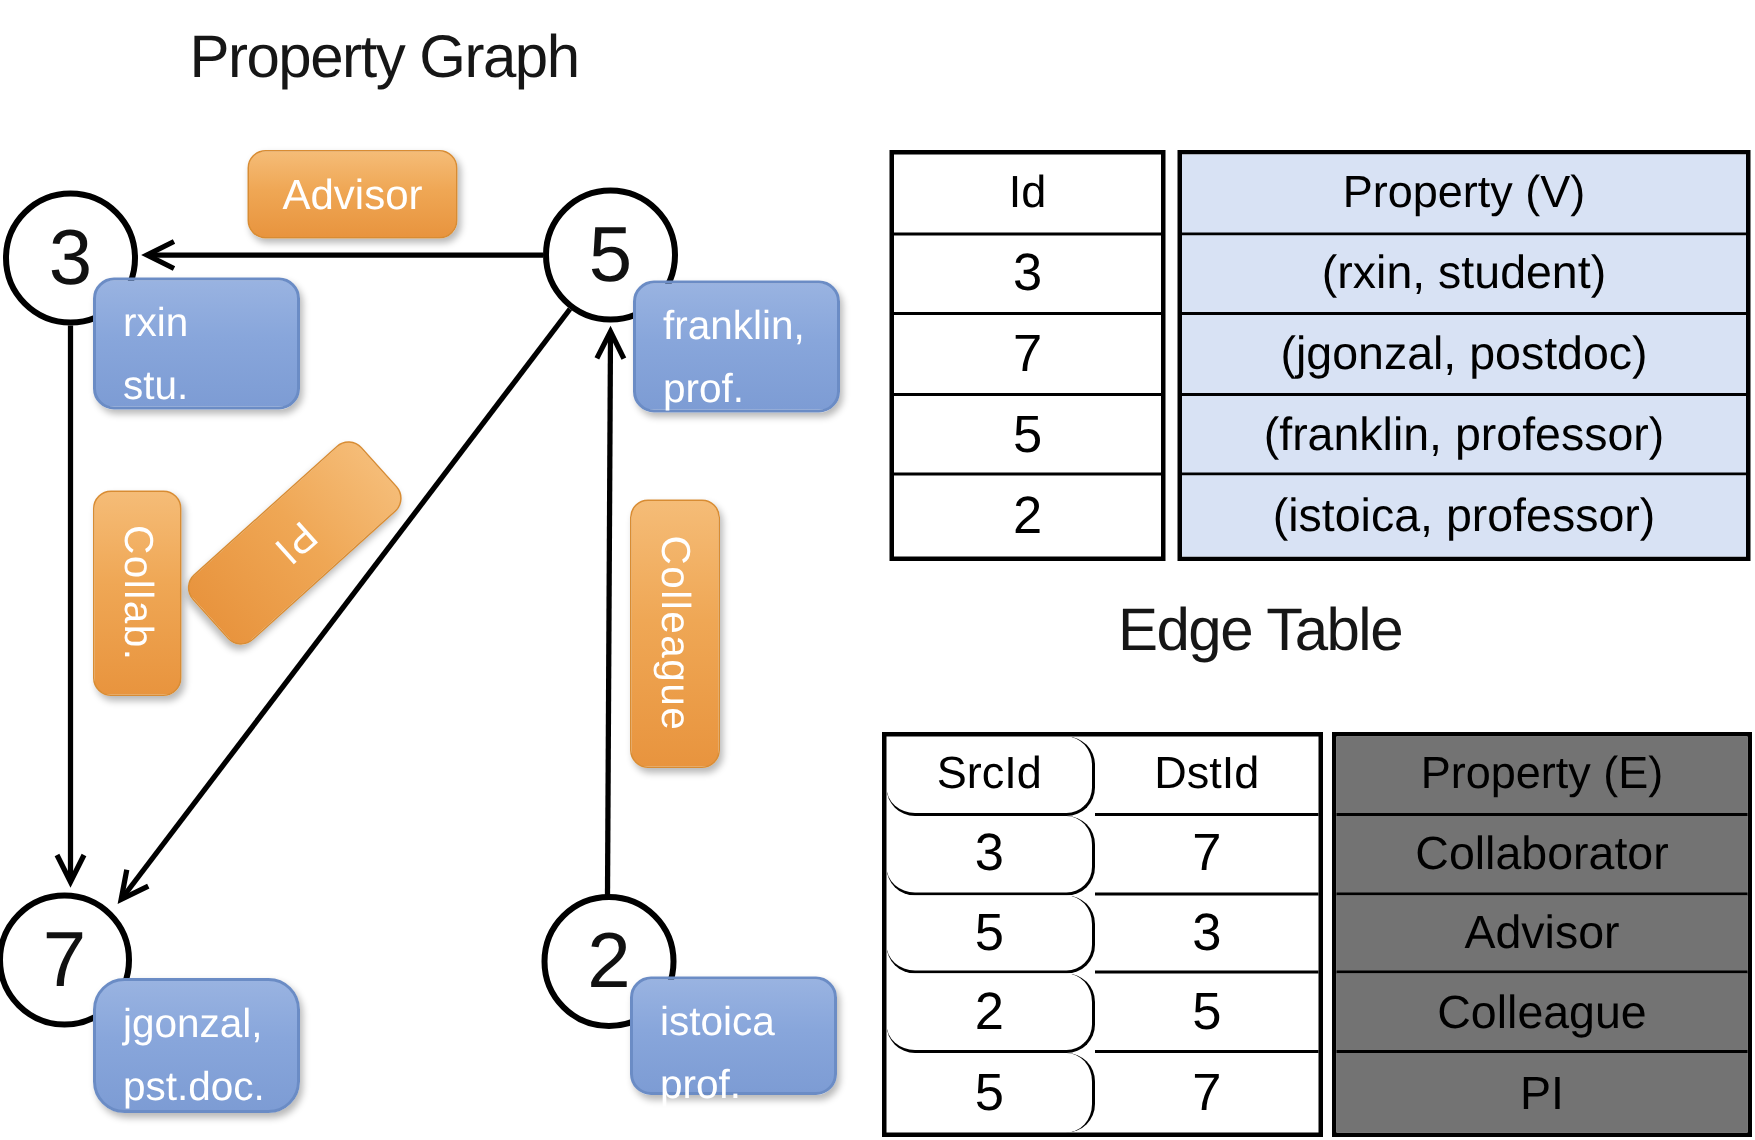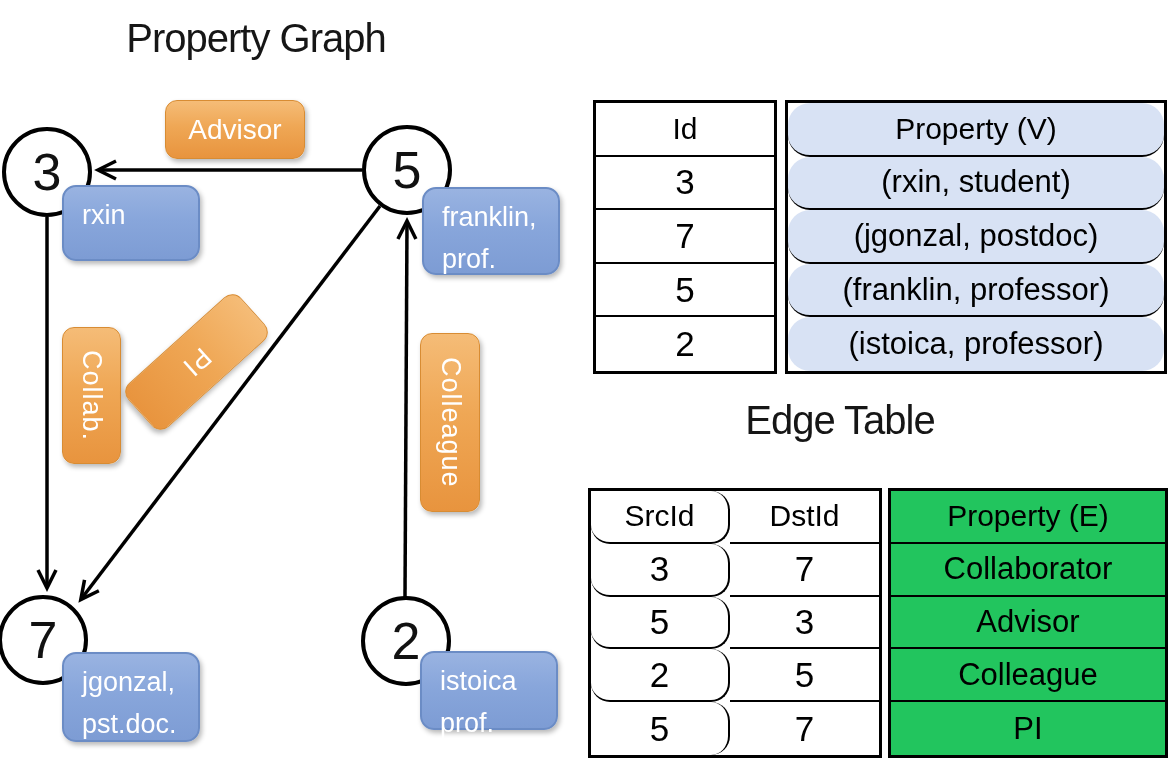--- a/index.html
+++ b/index.html
@@ -22,22 +22,22 @@
         border:2px solid #6B8CC5;border-radius:14px;color:#fff;font-size:27px;line-height:1.55;
         padding:8px 0 0 18px;box-sizing:border-box;box-shadow:2px 3px 5px rgba(0,0,0,0.28);}
   
   .dtable{position:absolute;display:flex;}
   .subtable{border:3px solid #000;box-sizing:border-box;display:grid;background:#fff;}
   .cell{display:flex;align-items:center;justify-content:center;border-bottom:2px solid #000;
         font-size:31px;}
   .cell.num{font-size:35px;}
   .cell.hdr{font-weight:normal;font-size:30px;}
   .cell.last{border-bottom:none;}
-  .cell.bluefill{background:#D8E2F4;border-radius:22px;}
-  .cell.tanfill{background:#22c55e;}
+  .cell.bluefill{background:#D8E2F4;}
+  .cell.tanfill{background:#737373;}
   .cell.coldiv{border-right:2px solid #000;border-radius:19px;}
   svg line{stroke:#000;stroke-width:3.5px;}
 </style>
 </head>
 <body>
 
 <div class="stage">
 
   <div class="big-title" style="left:60px;top:16px;width:392px;">Property Graph</div>
 
@@ -64,28 +64,29 @@
   </div>
   <div class="gnode" style="left:361px;top:596px;">
     <span>2</span>
   </div>
 
   <div class="elabel" style="left:165px;top:100px;width:138px;height:57px;">Advisor</div>
   <div class="elabel vert" style="left:62px;top:327px;width:57px;height:135px;">Collab.</div>
   <div class="elabel vert" style="left:167px;top:286px;width:57px;height:150px;transform:rotate(48deg);">PI</div>
   <div class="elabel vert" style="left:420px;top:333px;width:58px;height:177px;">Colleague</div>
 
-  <div class="vbox" style="left:62px;top:185px;width:138px;height:76px;">
+  <div class="vbox" style="left:62px;top:185px;width:138px;height:88px;">
     <div>rxin</div>
+    <div>stu.</div>
   </div>
   <div class="vbox" style="left:422px;top:187px;width:138px;height:88px;">
     <div>franklin,</div>
     <div>prof.</div>
   </div>
-  <div class="vbox" style="left:62px;top:652px;width:138px;height:90px;">
+  <div class="vbox" style="left:62px;top:652px;width:138px;height:90px;border-radius:21px;">
     <div>jgonzal,</div>
     <div>pst.doc.</div>
   </div>
   <div class="vbox" style="left:420px;top:651px;width:138px;height:79px;">
     <div>istoica</div>
     <div>prof.</div>
   </div>
 
 
   <div class="dtable" style="left:593px;top:100px;height:274px;gap:8px;">

